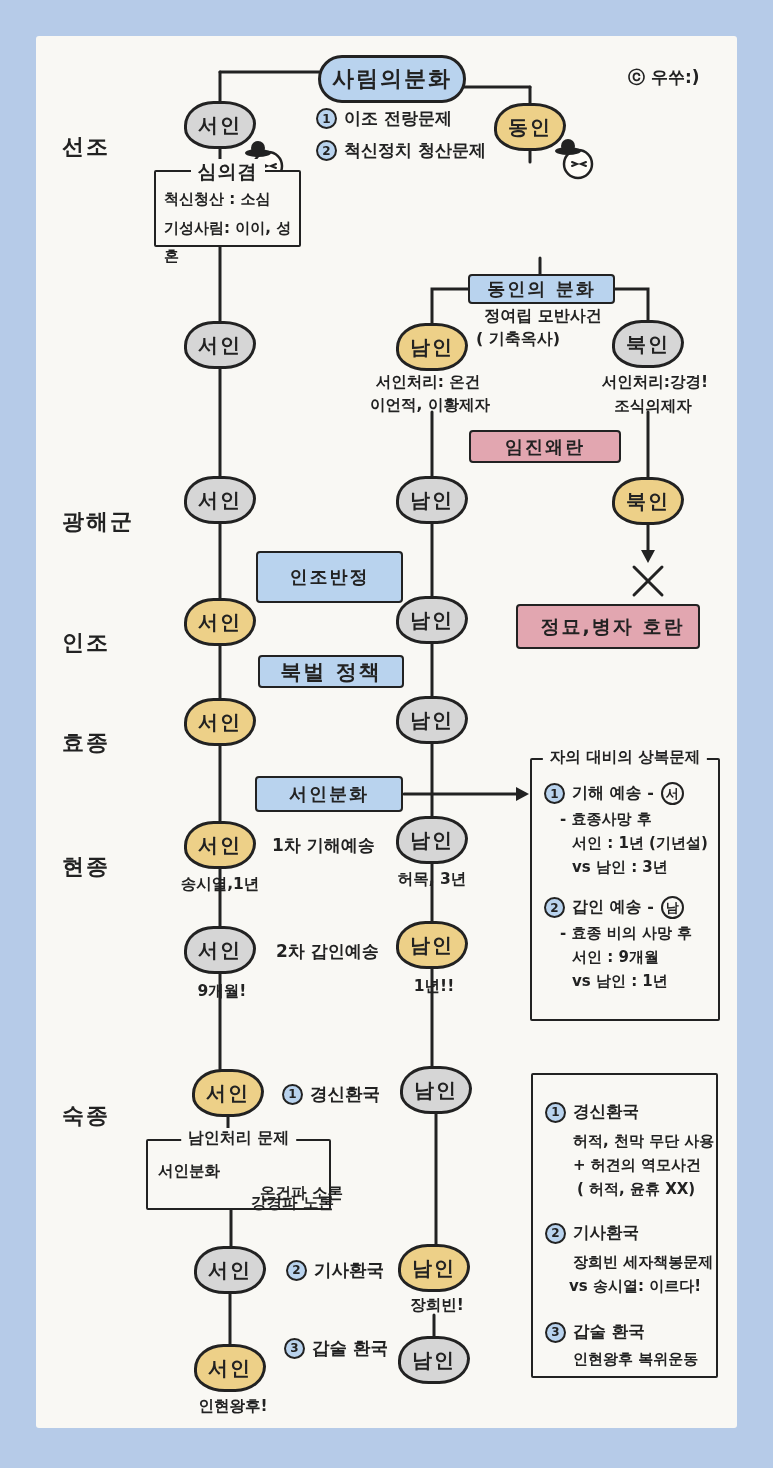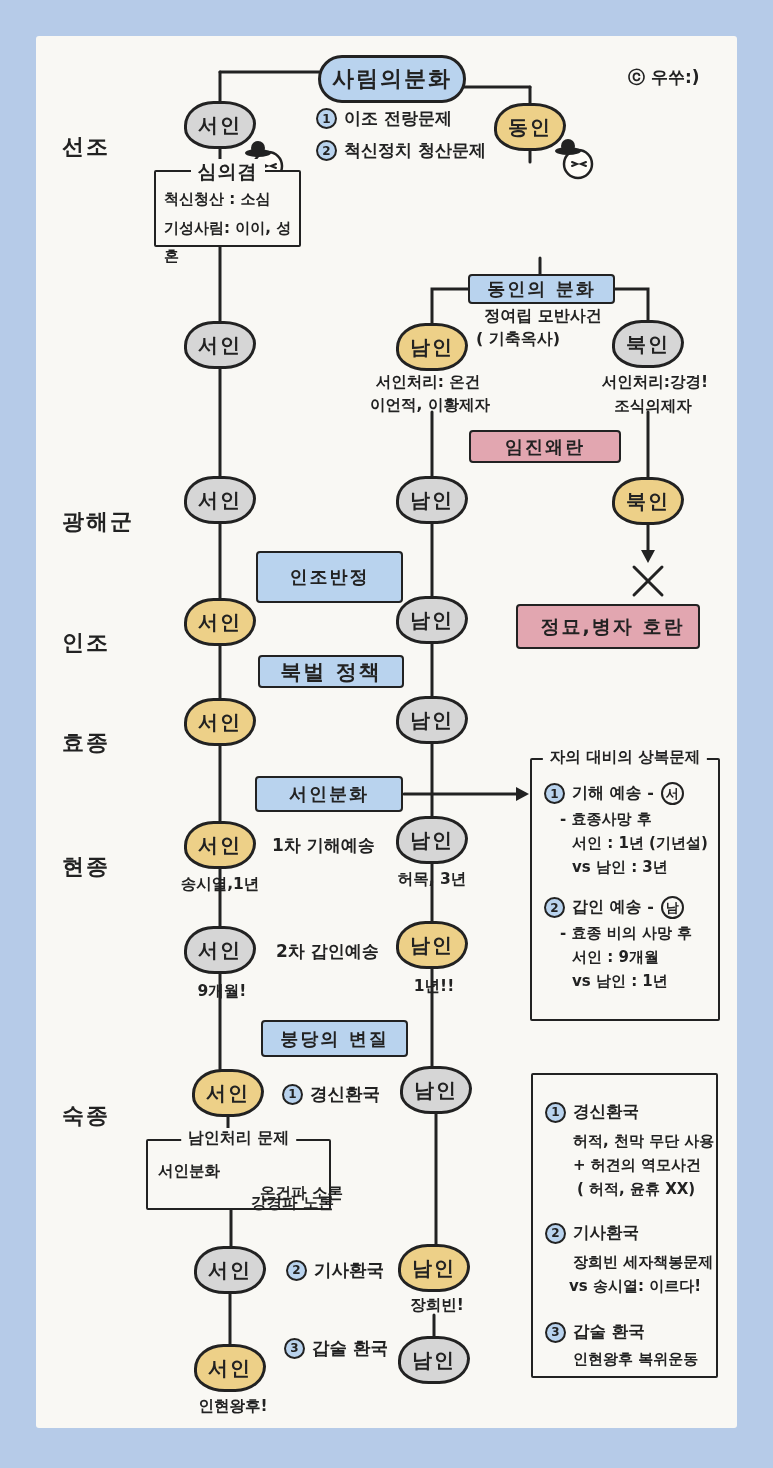--- a/index.html
+++ b/index.html
@@ -168,21 +168,20 @@
   <div class="abs ctr lbl" style="left:428px; top:372px; font-size:15.5px;">서인처리: 온건</div>
   <div class="abs ctr lbl" style="left:430px; top:395px; font-size:15.5px;">이언적, 이황제자</div>
   <div class="abs ctr lbl" style="left:655px; top:372px; font-size:15.5px;">서인처리:강경!</div>
   <div class="abs ctr lbl" style="left:653px; top:396px; font-size:15.5px;">조식의제자</div>
 
   <div class="evt pink" style="left:469px; top:430px; width:152px; height:33px; font-size:18px;">임진왜란</div>
   <div class="evt blue" style="left:256px; top:551px; width:147px; height:52px; font-size:18px;">인조반정</div>
   <div class="evt pink" style="left:516px; top:604px; width:184px; height:45px; font-size:19px;padding-left:9px;">정묘,병자 호란</div>
   <div class="evt blue" style="left:258px; top:655px; width:146px; height:33px; font-size:21px;">북벌 정책</div>
   <div class="evt blue" style="left:255px; top:776px; width:148px; height:36px; font-size:18px;">서인분화</div>
-  <div class="evt blue" style="left:261px; top:1020px; width:147px; height:37px; font-size:18px;">붕당의 변질</div>
 
   <div class="abs lbl" style="left:272px; top:834px; font-size:17px;">1차 기해예송</div>
   <div class="abs ctr lbl" style="left:220px; top:874px; font-size:15.5px;">송시열,1년</div>
   <div class="abs ctr lbl" style="left:432px; top:869px; font-size:15.5px;">허목, 3년</div>
   <div class="abs lbl" style="left:276px; top:940px; font-size:17px;">2차 갑인예송</div>
   <div class="abs ctr lbl" style="left:222px; top:981px; font-size:15.5px;">9개월!</div>
   <div class="abs ctr lbl" style="left:434px; top:976px; font-size:15.5px;">1년!!</div>
 
   <div class="tbox" style="left:530px; top:758px; width:190px; height:263px;">
     <span class="legend" style="font-size:15.5px;">자의 대비의 상복문제</span>

